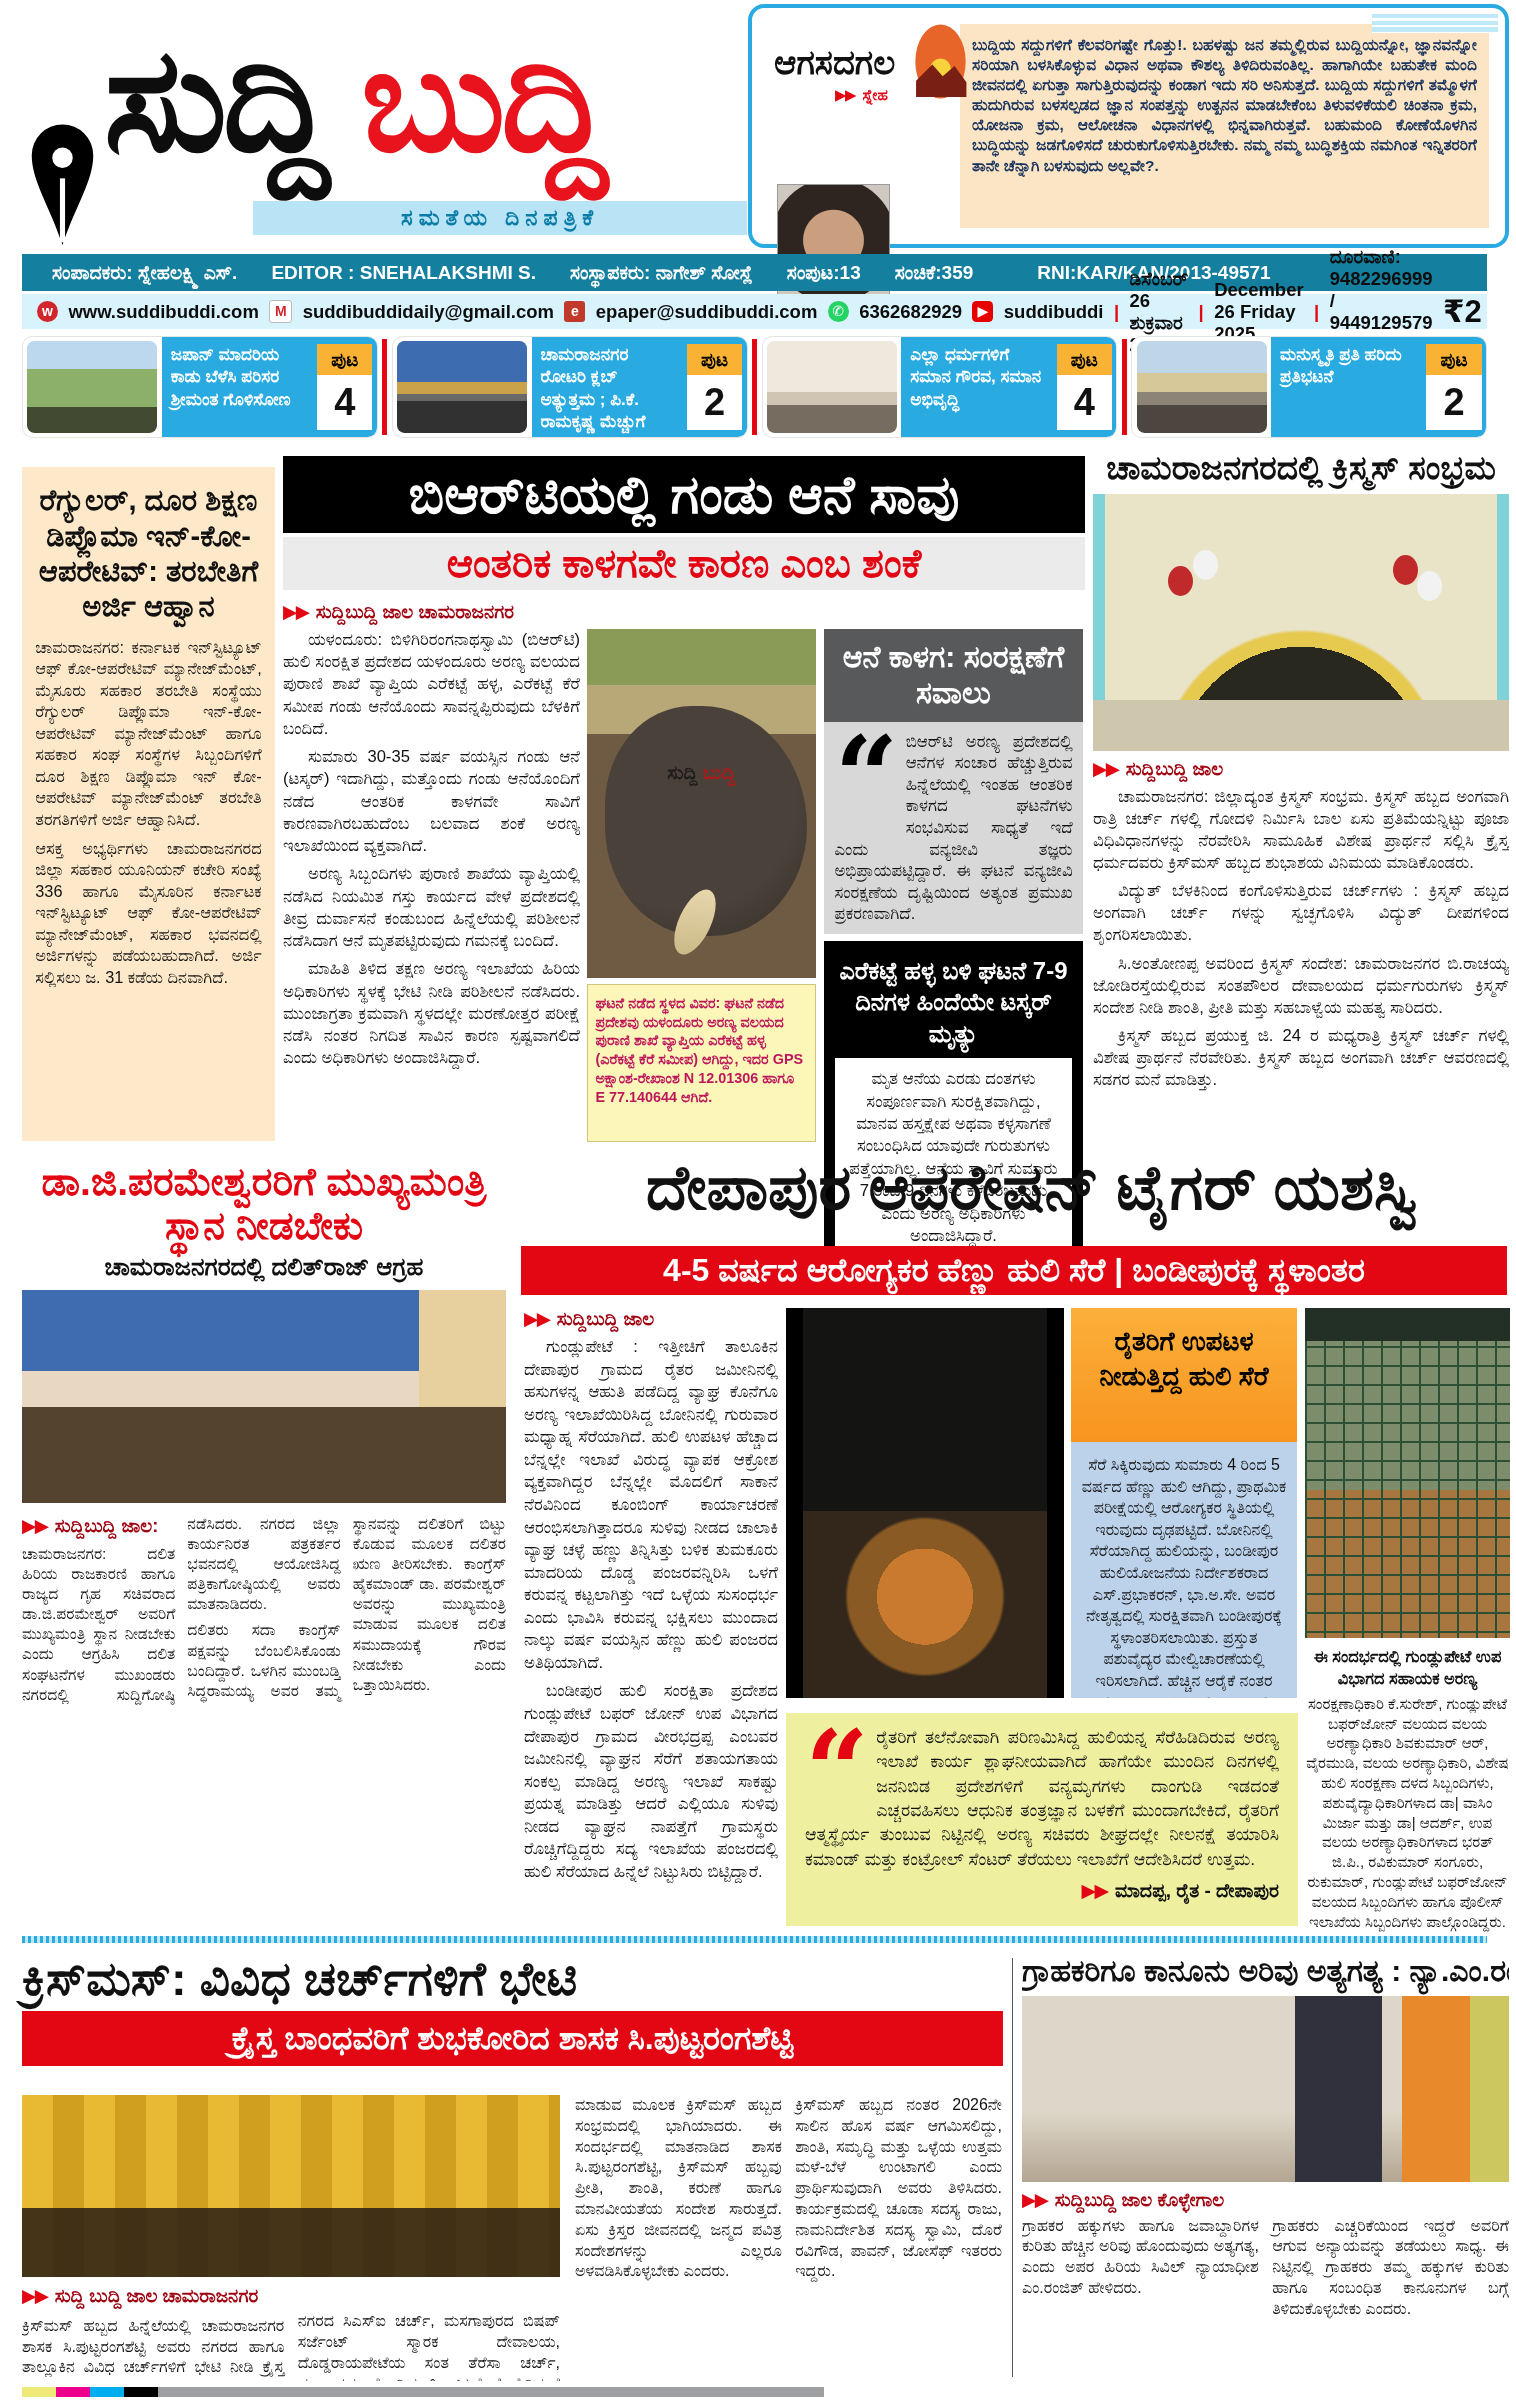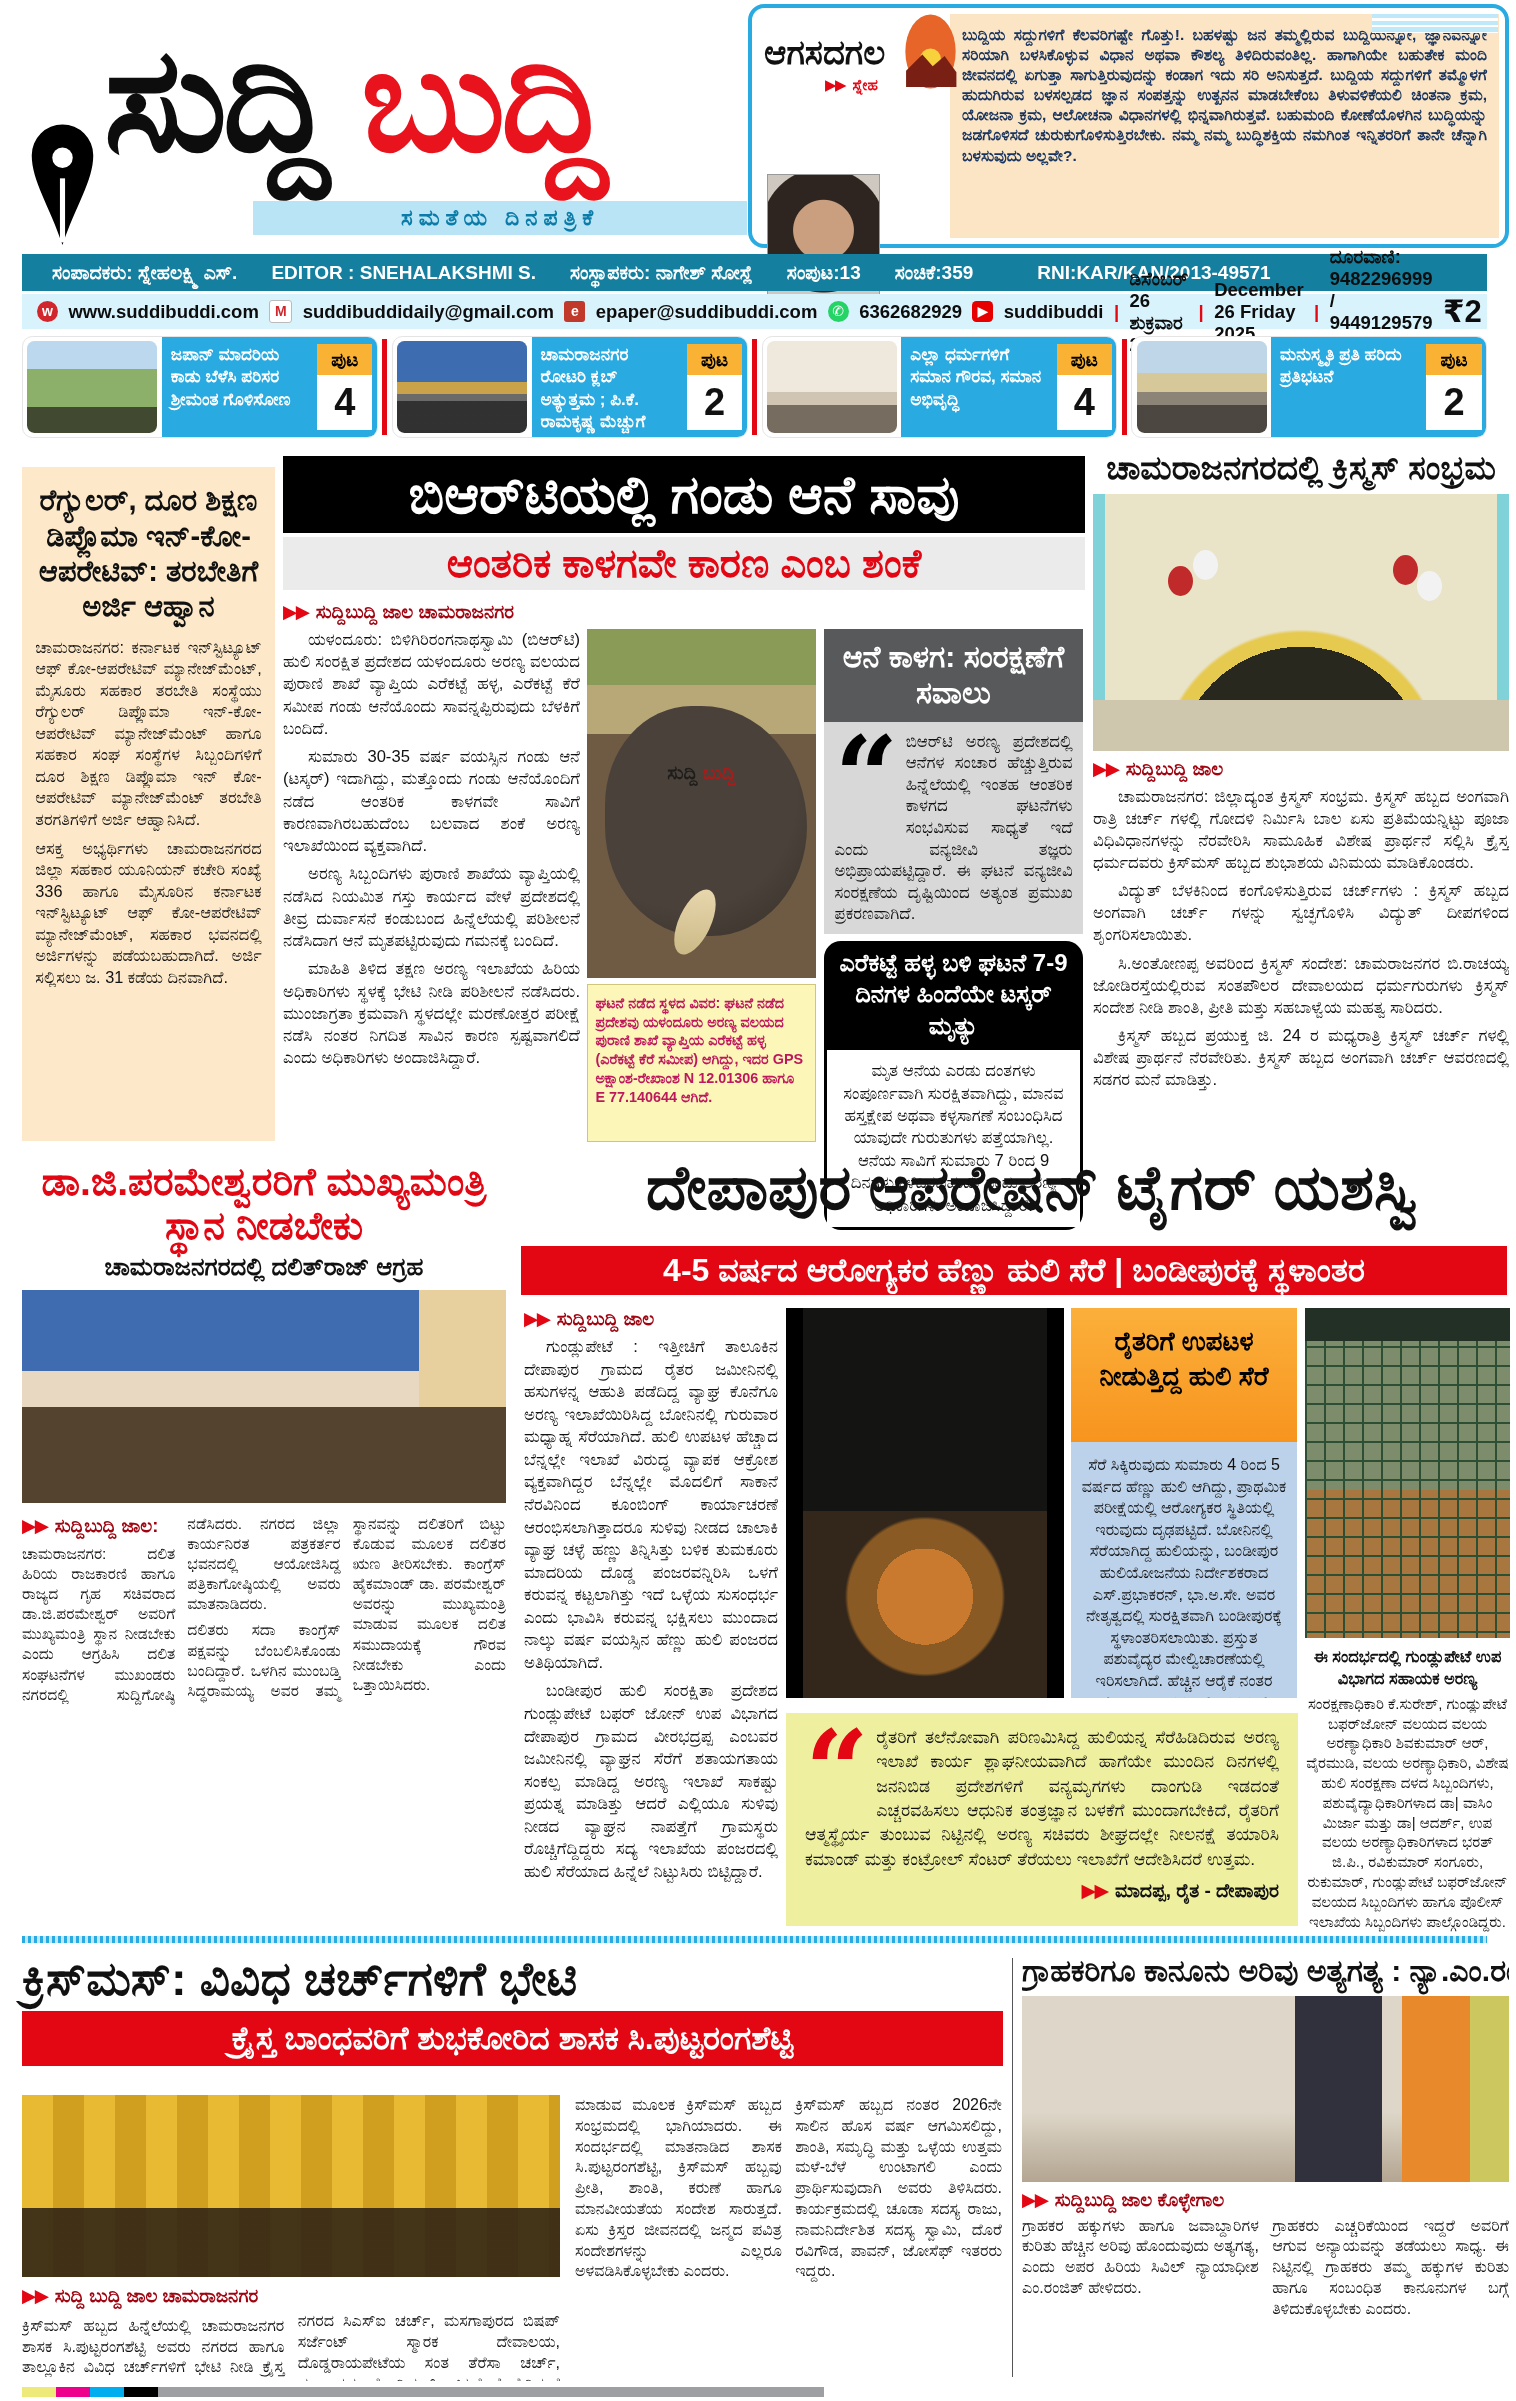--- a/index.html
+++ b/index.html
@@ -6,21 +6,21 @@
   .page{position:relative;width:1517px;height:2401px;background:#fff;overflow:hidden;
         font-family:"Liberation Sans","DejaVu Sans",sans-serif;color:#111;}
   
   .pen-nib{position:absolute;left:22px;top:104px;width:81px;height:141px;}
   .logo{position:absolute;left:104px;top:-22px;width:651px;height:244px;
         font-weight:800;font-size:145px;letter-spacing:-4.4px;line-height:244px;white-space:nowrap;}
   .logo .lg-black{color:#0d0d0d;} .logo .lg-red{color:#e8131c;}
   .tagline{position:absolute;left:253px;top:201px;width:494px;height:34px;background:#b9e4f6;
         color:#0b7ca7;font-weight:bold;font-size:22px;line-height:34px;text-align:center;letter-spacing:6px;}
   .colbox{position:absolute;left:748px;top:4.4px;width:761px;height:244px;border:4.4px solid #29abe2;
-        border-radius:16.3px;background:#fff;box-sizing:border-box;display:flex;padding:6px;}
+        border-radius:16.3px;background:#fff;box-sizing:border-box;display:flex;padding:16px;}
   .colbox-deco{position:absolute;right:7.4px;top:6px;width:126px;height:19px;
         background:repeating-linear-gradient(180deg,#bfe9f8 0 4.4px,#fff 4.4px 6.7px);}
   .colbox-left{width:192px;flex:none;position:relative;}
   .colbox-title{font-size:34px;font-weight:800;color:#111;margin:19px 0 0 6px;}
   .colbox-author{color:#e30613;font-weight:bold;font-size:15px;margin:3px 0 0 67px;}
   .colbox-face{position:absolute;left:9px;top:80px;width:111px;height:138px;border:1.5px solid #999;
         background:radial-gradient(circle at 50% 40%,#c99f80 0 30%,#2e2521 31% 62%,#cfc8c0 63%);}
   .sunset{position:absolute;left:145px;top:-1.5px;width:55px;height:77px;}
   .colbox-text{flex:1;background:#fbe5c5;color:#17325c;font-size:15.5px;font-weight:bold;
         text-align:justify;padding:10.4px 12px;line-height:1.3;}
@@ -67,21 +67,21 @@
      background:linear-gradient(160deg,#ead9b0,#c9b784);transform:rotate(25deg);}
   .wm{position:absolute;left:50%;top:38%;transform:translateX(-50%);font-size:19px;font-weight:800;white-space:nowrap;}
   .wm .w1{color:rgba(20,20,20,.8);} .wm .w2{color:rgba(190,20,20,.8);}
   .lead-caption{position:absolute;left:587px;top:984px;width:229px;height:158px;background:#fcf7b9;
         border:0.7px solid #cfc57d;box-sizing:border-box;padding:9px 7.4px;font-size:14.4px;font-weight:bold;
         text-align:left;line-height:1.3;color:#be185d;overflow:hidden;}
   .sidebox{position:absolute;left:824px;top:629px;width:259px;}
   .sidebox-head{background:#58595b;color:#fff;text-align:center;font-size:30px;font-weight:800;line-height:1.2;padding:10.4px 4.4px;}
   .sidebox-quote{background:#d8d8d8;padding:9px 10.4px;font-size:16.6px;line-height:1.3;text-align:justify;}
   .bigquote{float:left;font-size:111px;line-height:.75;font-weight:800;color:#000;margin:4.4px 7.4px 0 0;font-family:"DejaVu Serif",serif;}
-  .blackbox{background:#000;margin-top:7.4px;padding:3px;border-radius:17px;}
+  .blackbox{background:#000;margin-top:7.4px;padding:11px;}
   .blackbox-title{color:#fff;font-size:24px;font-weight:800;text-align:center;line-height:1.3;padding:3px 1.5px 9px 1.5px;}
   .blackbox-note{background:#fff;padding:10.4px 9px;font-size:16.6px;text-align:center;line-height:1.35;}
   .xmas{position:absolute;left:1093px;top:450px;width:416px;height:694px;overflow:hidden;}
   .xmas h2{font-size:33px;font-weight:800;text-align:center;margin:0;line-height:1.1;white-space:nowrap;}
   .xmas-photo{width:416px;height:257px;margin-top:7.4px;
      background:linear-gradient(0deg,#cfc6ae 0 20%,transparent 20%),
        radial-gradient(circle at 50% 108%,#28281e 0 36%,#e6c94f 36% 40%,transparent 41%),
        linear-gradient(90deg,#7fd2d8 0 3%,transparent 3% 97%,#7fd2d8 97%),
        linear-gradient(180deg,#e9e3c8 0 100%);}
   .balloon{position:absolute;border-radius:50%;width:25px;height:30px;}

